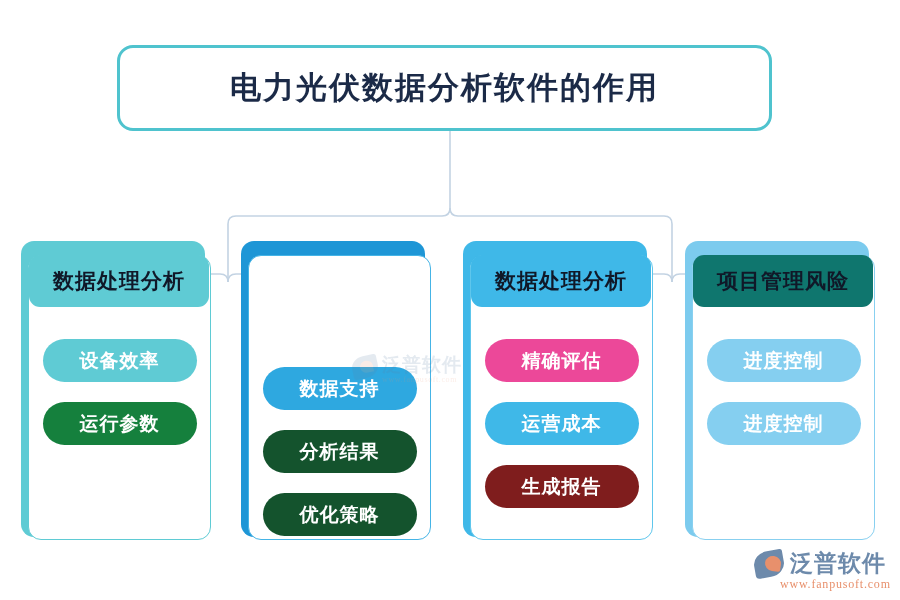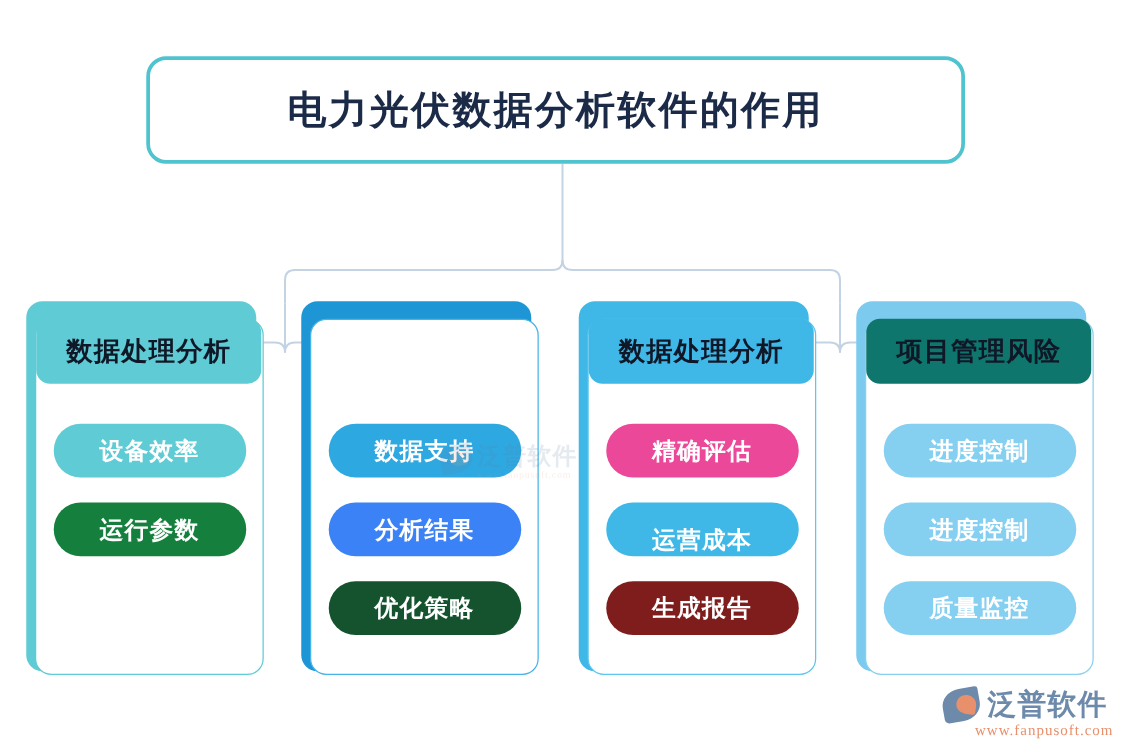--- a/index.html
+++ b/index.html
@@ -267,43 +267,43 @@
       <div class="pill" style="background:#15803d;">
         <span class="pill-text">运行参数</span>
       </div>
     </div>
   </div>
 
   <div class="column" style="left:241px;">
     <div class="col-shadow" style="background:#1E96D6;"></div>
     <div class="col-card" style="border-color:#45B4E6;"></div>
     <div class="col-items">
-      <div class="pill" style="background:#2EA8E0;">
+      <div class="pill" style="background:#2EA8E0;margin-top:28px;">
         <span class="pill-text">数据支持</span>
       </div>
-      <div class="pill" style="background:#3b82f6;text-align:right;">
+      <div class="pill" style="background:#14532d;text-align:right;">
         <span class="pill-text">分析结果</span>
       </div>
       <div class="pill" style="background:#14532d;">
         <span class="pill-text">优化策略</span>
       </div>
     </div>
   </div>
 
   <div class="column" style="left:463px;">
     <div class="col-shadow" style="background:#3FB8E8;"></div>
     <div class="col-card" style="border-color:#5EC6EC;"></div>
     <div class="col-header" style="left:8px;top:14px;background:#3FB8E8;">
       <span class="col-header-text">数据处理分析</span>
     </div>
     <div class="col-items">
       <div class="pill" style="background:#ec4899;">
         <span class="pill-text">精确评估</span>
       </div>
-      <div class="pill" style="background:#3FB8E8;align-items:flex-end;">
+      <div class="pill" style="background:#3FB8E8;">
         <span class="pill-text">运营成本</span>
       </div>
       <div class="pill" style="background:#7f1d1d;">
         <span class="pill-text">生成报告</span>
       </div>
     </div>
   </div>
 
   <div class="column" style="left:685px;">
     <div class="col-shadow" style="background:#7CCBEE;"></div>
@@ -311,23 +311,20 @@
     <div class="col-header" style="left:8px;top:14px;background:#0f766e;">
       <span class="col-header-text">项目管理风险</span>
     </div>
     <div class="col-items">
       <div class="pill" style="background:#85CFF0;">
         <span class="pill-text">进度控制</span>
       </div>
       <div class="pill" style="background:#85CFF0;">
         <span class="pill-text">进度控制</span>
       </div>
-      <div class="pill" style="background:#85CFF0;">
-        <span class="pill-text">质量监控</span>
-      </div>
     </div>
   </div>
 
   <div class="brand-logo">
     <div class="bl-mark">
       <div class="bl-arc"></div>
       <div class="bl-leaf"></div>
     </div>
     <div class="bl-name">泛普软件</div>
     <div class="bl-url">www.fanpusoft.com</div>

